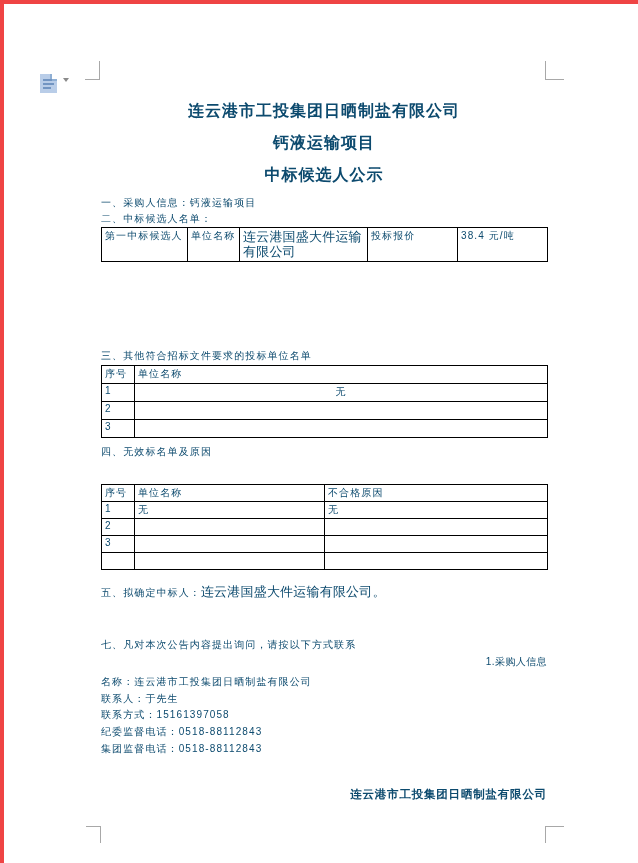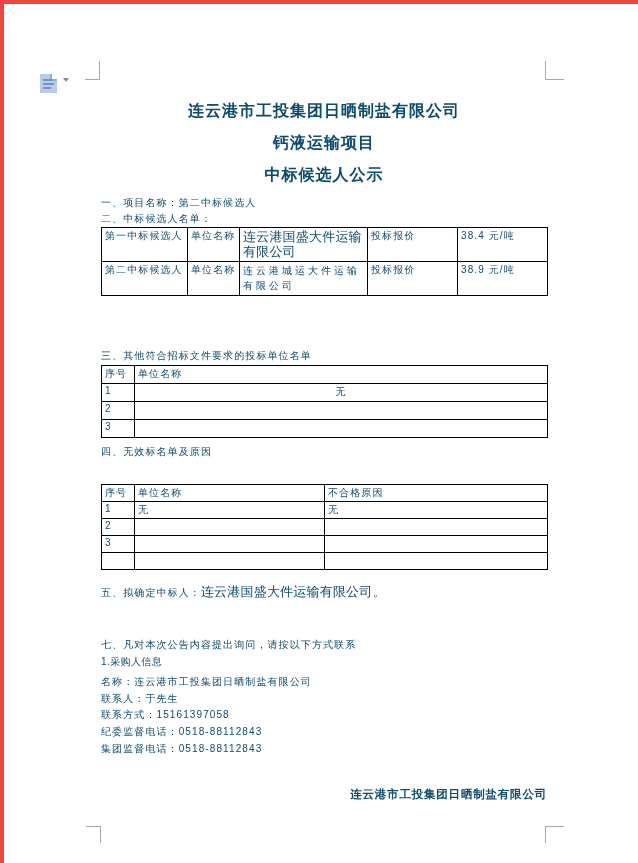--- a/index.html
+++ b/index.html
@@ -34,21 +34,21 @@
   .doc-title { text-align:center; font-weight:bold; font-size:16px; letter-spacing:1px; }
   .t1 { top:97px; } .t2 { top:129px; } .t3 { top:161px; }
 
   .para { font-size:10px; letter-spacing:1.1px; line-height:13px; }
   .p1 { top:192px; } .p2 { top:208px; }
   .h3sec { top:345px; } .h4sec { top:441px; }
   .p5 { top:581px; }
   .p5 .big { font-size:13px; letter-spacing:0.2px; }
   .p6 { top:601px; line-height:16.5px; letter-spacing:0.8px; }
   .p7 { top:634px; }
-  .pbuyer { top:651px; letter-spacing:0.4px; }
+  .pbuyer { top:651px; letter-spacing:0.4px;text-align:right; }
   .contact { top:671px; }
   .contact div { font-size:10px; letter-spacing:1.1px; height:16.7px; }
 
   table.doc-table { position:absolute; left:97px; border-collapse:collapse; table-layout:fixed;padding-left:48px; }
   table.doc-table td { border:1px solid #000; vertical-align:top; padding:1px 3px 0 3px; font-size:10px; letter-spacing:1.1px; overflow:hidden; }
 
   .candidates { top:223px; width:446px; }
   .candidates td { height:32px; }
   .candidates .unit-big { font-size:13px; letter-spacing:0.2px; line-height:15px; }
   .candidates .unit-spaced { font-size:10px; letter-spacing:3px; line-height:15px; }
@@ -83,45 +83,38 @@
     <span class="paste-arrow">
       <span class="bar"></span>
       <span class="tri"></span>
     </span>
   </div>
 
   <div class="abs doc-title t1">连云港市工投集团日晒制盐有限公司</div>
   <div class="abs doc-title t2">钙液运输项目</div>
   <div class="abs doc-title t3">中标候选人公示</div>
 
-  <div class="abs para p1">一、项目名称：第二中标候选人</div>
+  <div class="abs para p1">一、采购人信息：钙液运输项目</div>
   <div class="abs para p2">二、中标候选人名单：</div>
 
   <table class="doc-table candidates">
     <colgroup>
         <col style="width:86px">
         <col style="width:52px">
         <col style="width:128px">
         <col style="width:90px">
         <col style="width:90px">
       </colgroup>
     <tbody>
         <tr>
       <td>第一中标候选人</td>
       <td>单位名称</td>
       <td class="unit-big">连云港国盛大件运输有限公司</td>
       <td>投标报价</td>
       <td>38.4 元/吨</td>
-    </tr>
-    <tr>
-      <td>第二中标候选人</td>
-      <td>单位名称</td>
-      <td class="unit-spaced">连云港城运大件运输有限公司</td>
-      <td>投标报价</td>
-      <td>38.9 元/吨</td>
     </tr>
   </tbody>
     </table>
 
   <div class="abs para h3sec">三、其他符合招标文件要求的投标单位名单</div>
   <table class="doc-table others">
     <colgroup>
         <col style="width:33px">
         <col style="width:413px">
       </colgroup>

